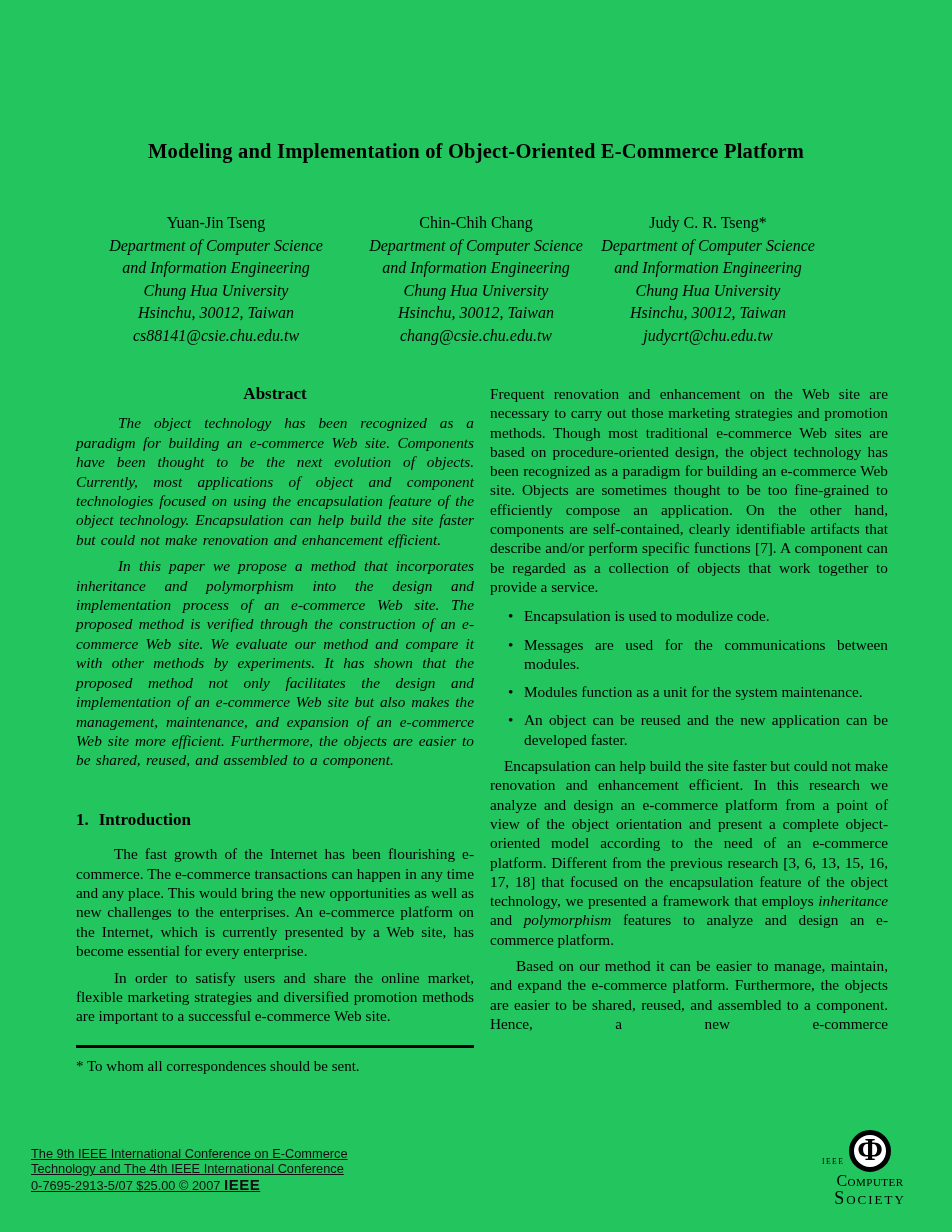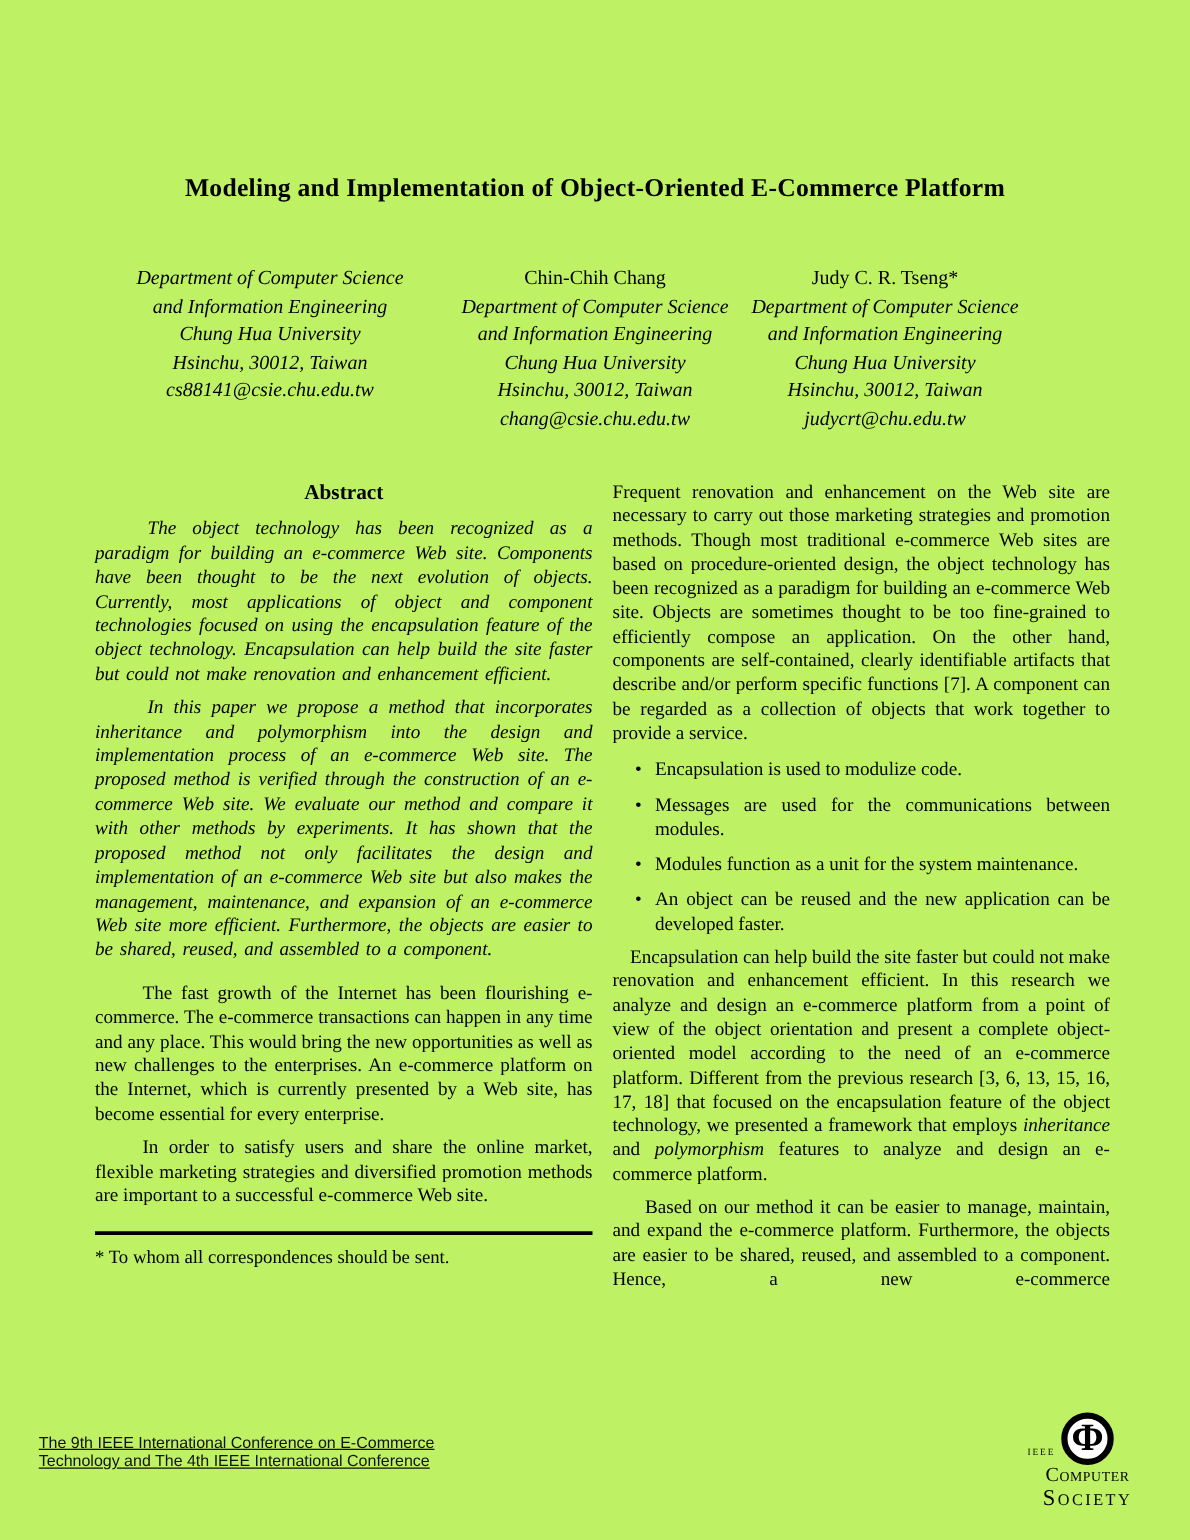--- a/index.html
+++ b/index.html
@@ -1,19 +1,19 @@
 <!DOCTYPE html>
 <html><head>
 <meta charset="utf-8">
 <style>
   html,body{margin:0;padding:0;background:#888;}
   .page{
     position:relative;
     width:952px;height:1232px;
-    background:#bef264;
+    background:#22c55e;
     color:#000;
     font-family:"Liberation Serif", serif;
     overflow:hidden;
   }
   
   .title{
     position:absolute;
     left:0; top:140px; width:952px;
     margin:0;
     text-align:center;
@@ -151,20 +151,21 @@
   }
 </style>
 </head>
 <body>
 
 <div class="page">
 
   <h1 class="title">Modeling and Implementation of Object-Oriented E-Commerce Platform</h1>
 
   <div class="author author-1">
+    <div class="name">Yuan-Jin Tseng</div>
     <div class="aff">Department of Computer Science</div>
     <div class="aff">and Information Engineering</div>
     <div class="aff">Chung Hua University</div>
     <div class="aff">Hsinchu, 30012, Taiwan</div>
     <div class="email">cs88141@csie.chu.edu.tw</div>
   </div>
 
   <div class="author author-2">
     <div class="name">Chin-Chih Chang</div>
     <div class="aff">Department of Computer Science</div>
@@ -181,20 +182,21 @@
     <div class="aff">Chung Hua University</div>
     <div class="aff">Hsinchu, 30012, Taiwan</div>
     <div class="email">judycrt@chu.edu.tw</div>
   </div>
 
   <div class="col col-left">
     <h2 class="abstract-heading">Abstract</h2>
     <p class="abs abs-first">The object technology has been recognized as a paradigm for building an e-commerce Web site. Components have been thought to be the next evolution of objects. Currently, most applications of object and component technologies focused on using the encapsulation feature of the object technology. Encapsulation can help build the site faster but could not make renovation and enhancement efficient.</p>
     <p class="abs">In this paper we propose a method that incorporates inheritance and polymorphism into the design and implementation process of an e-commerce Web site. The proposed method is verified through the construction of an e-commerce Web site. We evaluate our method and compare it with other methods by experiments. It has shown that the proposed method not only facilitates the design and implementation of an e-commerce Web site but also makes the management, maintenance, and expansion of an e-commerce Web site more efficient. Furthermore, the objects are easier to be shared, reused, and assembled to a component.</p>
 
+    <h2 class="section-heading"><span>1.</span><span class="sh-label">Introduction</span></h2>
     <p class="intro-p intro-first">The fast growth of the Internet has been flourishing e-commerce. The e-commerce transactions can happen in any time and any place. This would bring the new opportunities as well as new challenges to the enterprises. An e-commerce platform on the Internet, which is currently presented by a Web site, has become essential for every enterprise.</p>
     <p class="intro-p">In order to satisfy users and share the online market, flexible marketing strategies and diversified promotion methods are important to a successful e-commerce Web site.</p>
 
     <div class="footnote-rule"></div>
     <p class="footnote">* To whom all correspondences should be sent.</p>
   </div>
 
   <div class="col col-right">
     <p class="no-indent">Frequent renovation and enhancement on the Web site are necessary to carry out those marketing strategies and promotion methods. Though most traditional e-commerce Web sites are based on procedure-oriented design, the object technology has been recognized as a paradigm for building an e-commerce Web site. Objects are sometimes thought to be too fine-grained to efficiently compose an application. On the other hand, components are self-contained, clearly identifiable artifacts that describe and/or perform specific functions [7]. A component can be regarded as a collection of objects that work together to provide a service.</p>
     <ul class="bullets">
@@ -203,20 +205,21 @@
       <li>Modules function as a unit for the system maintenance.</li>
       <li>An object can be reused and the new application can be developed faster.</li>
     </ul>
     <p class="ind-sm"><span>Encapsulation can help build the site faster but could not make renovation and enhancement efficient. In this research we analyze and design an e-commerce platform from a point of view of the object orientation and present a complete object-oriented model according to the need of an e-commerce platform. Different from the previous research [3, 6, 13, 15, 16, 17, 18] that focused on the encapsulation feature of the object technology, we presented a framework that employs </span><i>inheritance</i><span> and </span><i>polymorphism</i><span> features to analyze and design an e-commerce platform.</span></p>
     <p class="ind cont">Based on our method it can be easier to manage, maintain, and expand the e-commerce platform. Furthermore, the objects are easier to be shared, reused, and assembled to a component. Hence, a new e-commerce</p>
   </div>
 
   <div class="footer-notice">
     <div>The 9th IEEE International Conference on E-Commerce</div>
     <div>Technology and The 4th IEEE International Conference</div>
+    <div><span>0-7695-2913-5/07 $25.00 © 2007 </span><span class="footer-ieee">IEEE</span></div>
   </div>
 
   <div class="cs-logo">
     <div class="logo-circle">
       <div class="logo-phi">Φ</div>
     </div>
     <div class="logo-ieee">IEEE</div>
     <div class="logo-computer">Computer</div>
     <div class="logo-society">Society</div>
   </div>

